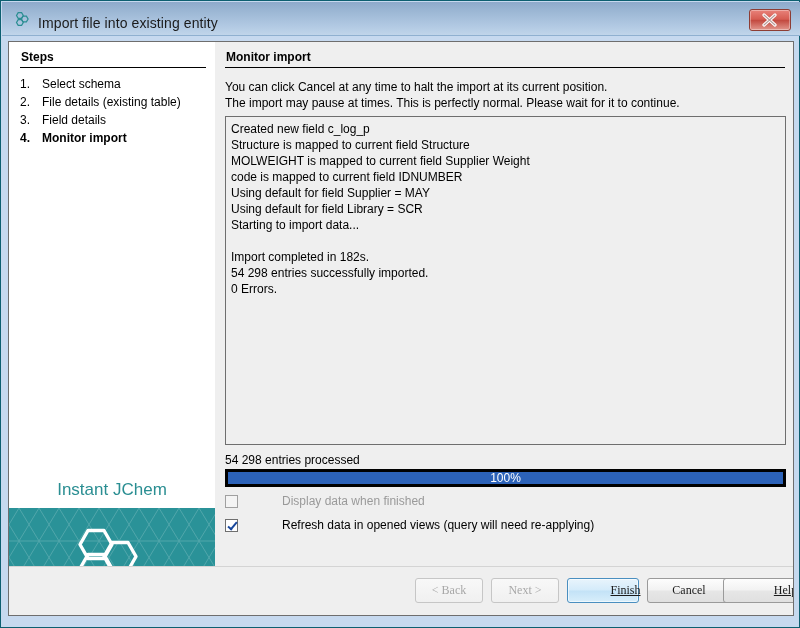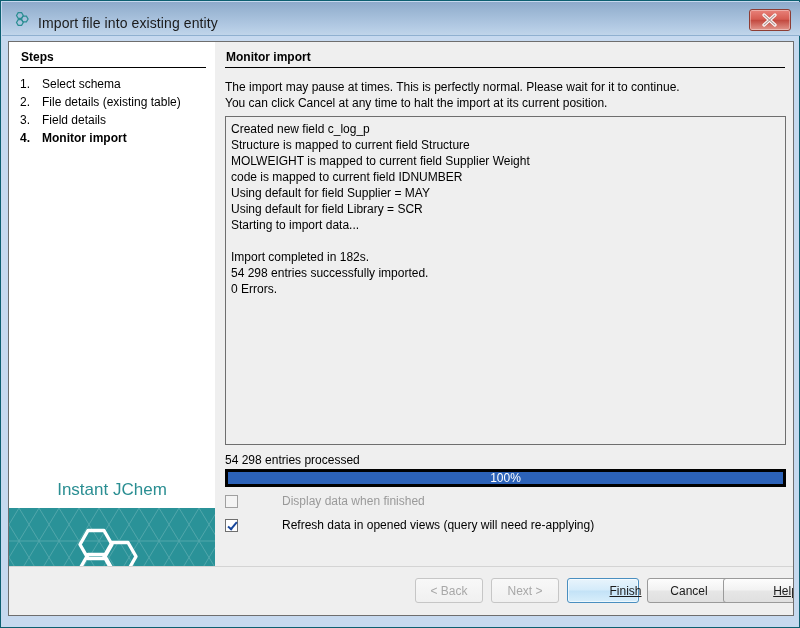--- a/index.html
+++ b/index.html
@@ -257,21 +257,21 @@
     border-top: 1px solid #d4d4d4;
   }
   .btn {
     position: absolute;
     top: 11px;
     height: 25px;
     box-sizing: border-box;
     border: 1px solid #9a9a9a;
     border-radius: 3px;
     background: linear-gradient(to bottom, #fdfdfd 0%, #f2f2f2 48%, #e6e6e6 52%, #e0e0e0 100%);
-    font-family: Liberation Sans, sans-serif;
+    font-family: Liberation Serif, serif;
     font-size: 12px;
     color: #1b1b1b;
     cursor: pointer;
     display: flex;
     align-items: center;
     justify-content: center;
   }
   .btn.disabled {
     color: #a8a8a8;
     border-color: #c6c6c6;
@@ -363,22 +363,22 @@
           </svg>
         </span>
       </div>
     </div>
 
     <div class="main-panel">
       <div class="main-title">Monitor import</div>
       <div class="main-rule"></div>
 
       <div class="desc">
+        <div>You can click Cancel at any time to halt the import at its current position.</div>
         <div>The import may pause at times. This is perfectly normal. Please wait for it to continue.</div>
-        <div>You can click Cancel at any time to halt the import at its current position.</div>
       </div>
 
       <div class="log-box">
         <div class="log-line">Created new field c_log_p</div>
         <div class="log-line">Structure is mapped to current field Structure</div>
         <div class="log-line">MOLWEIGHT is mapped to current field Supplier Weight</div>
         <div class="log-line">code is mapped to current field IDNUMBER</div>
         <div class="log-line">Using default for field Supplier = MAY</div>
         <div class="log-line">Using default for field Library = SCR</div>
         <div class="log-line">Starting to import data...</div>

